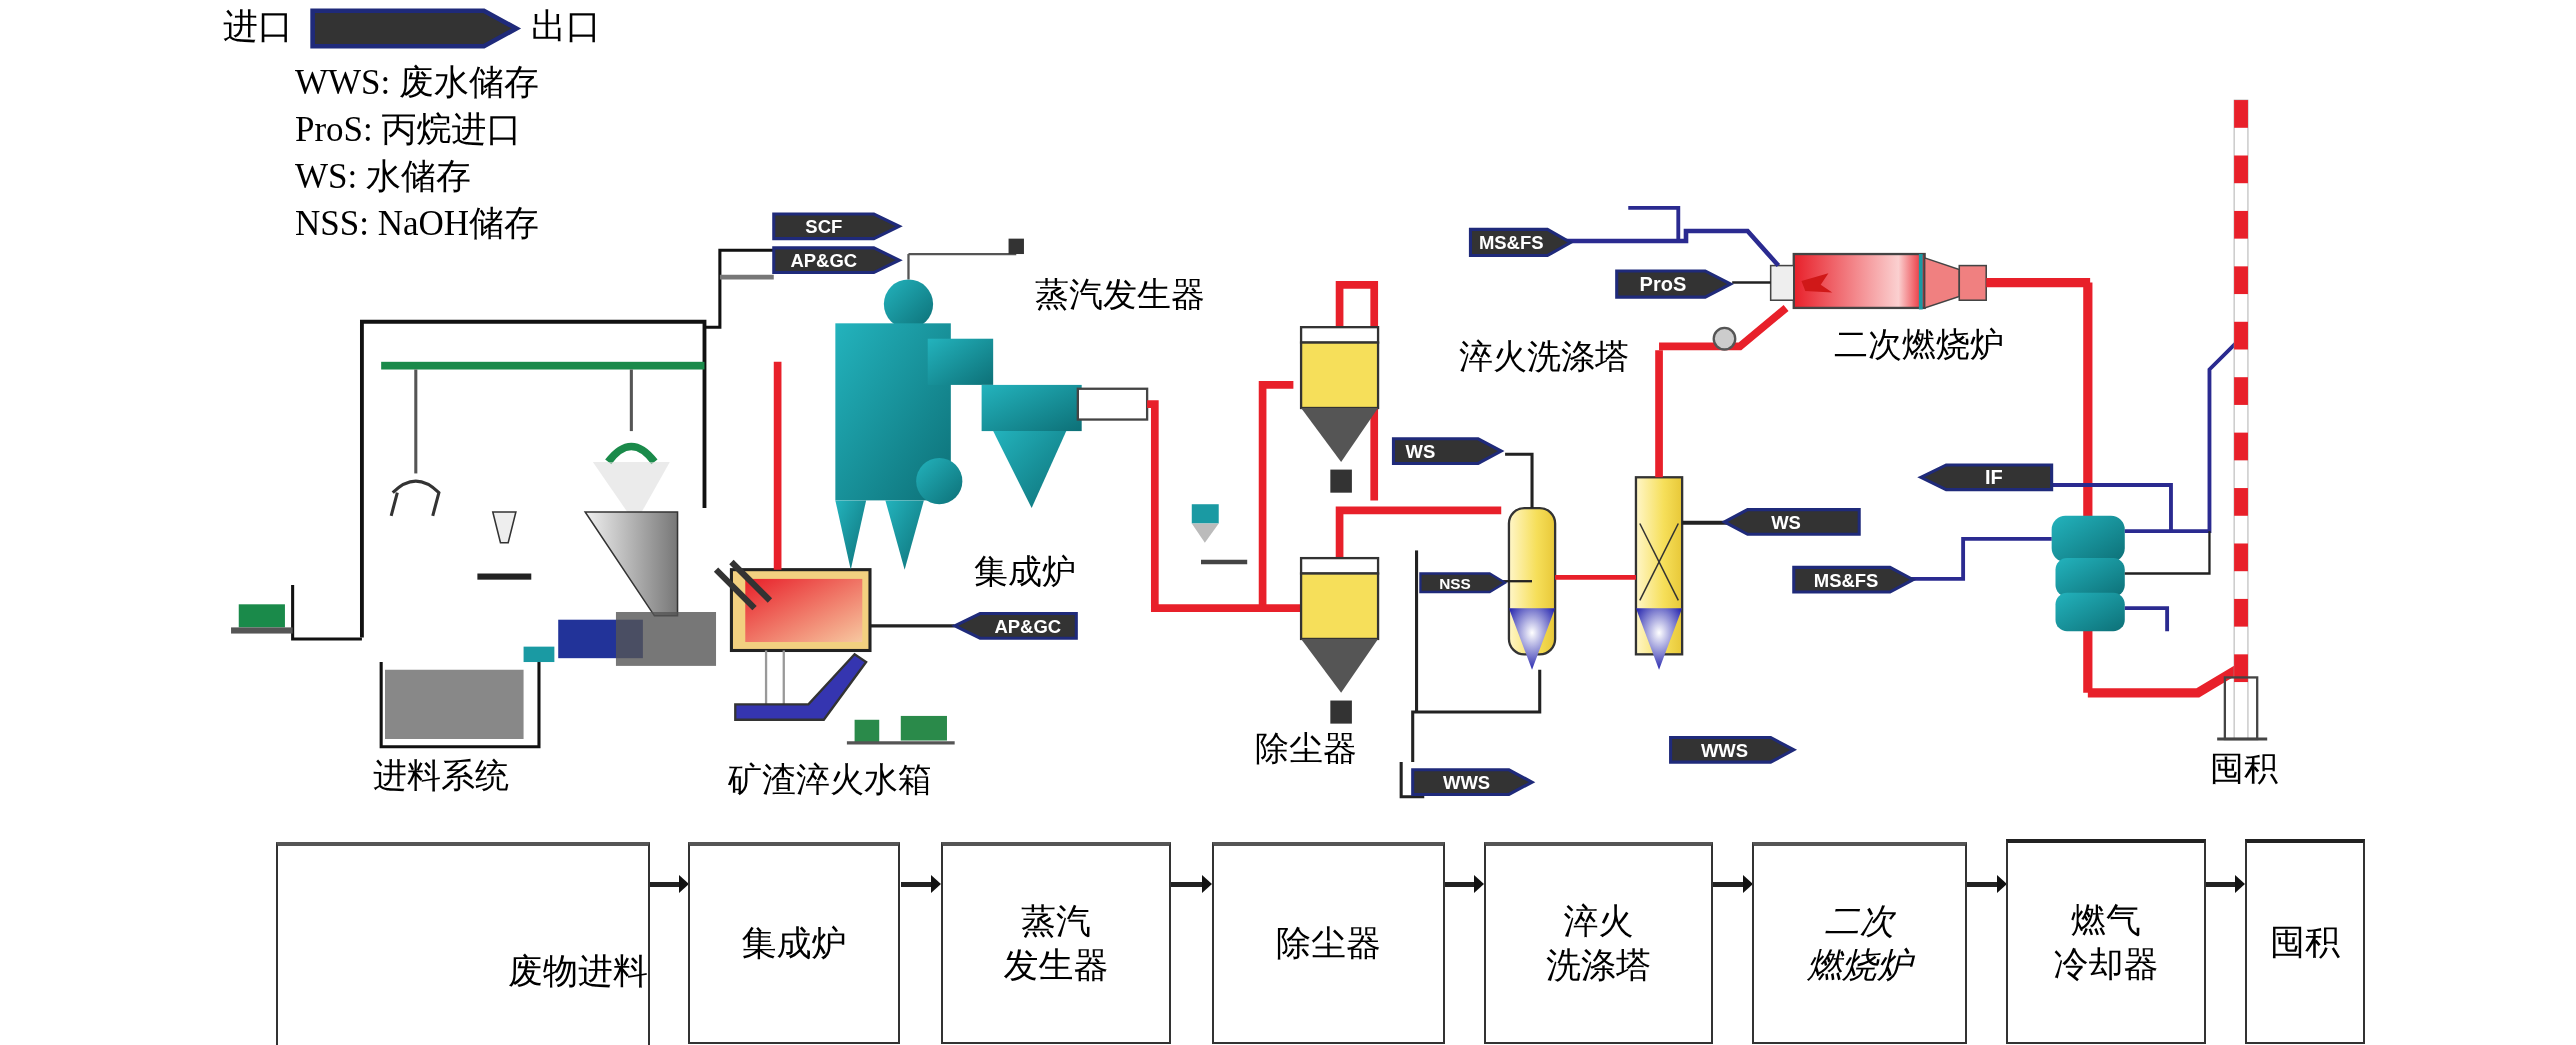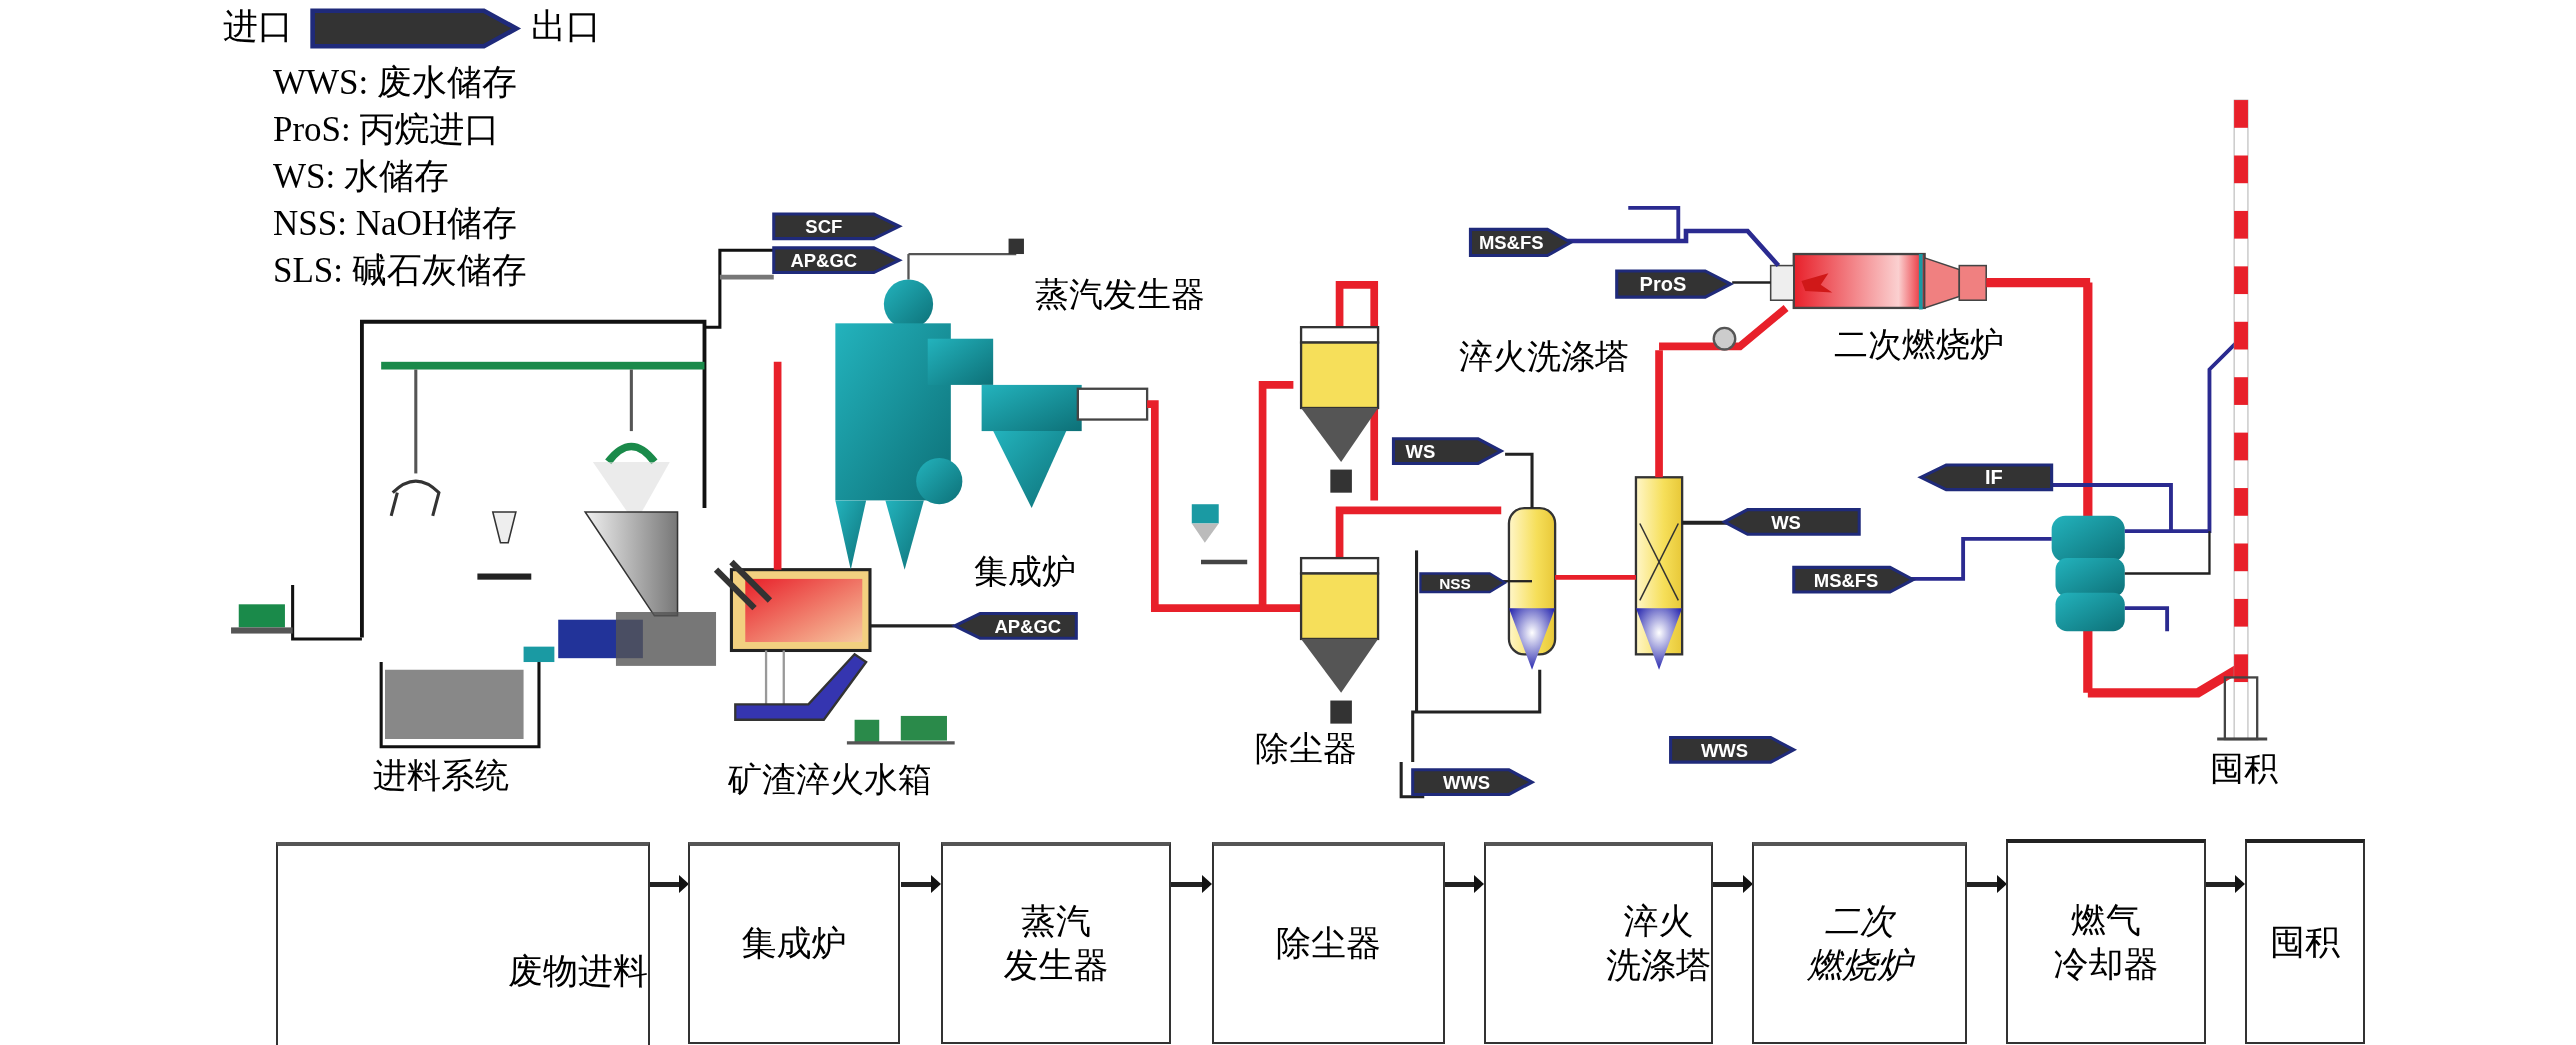--- a/index.html
+++ b/index.html
@@ -1,18 +1,18 @@
 <!DOCTYPE html>
 <html style="font-size:12.3px"><head>
 <meta charset="utf-8">
 <style>
   html,body{margin:0;padding:0;background:#fff;}
   body{width:2576px;height:1045px;position:relative;overflow:hidden;font-family:"DejaVu Serif","Liberation Serif",serif;color:#000;}
   .abs{position:absolute;}
-  .legend-text{font-family:"Liberation Serif","DejaVu Serif",serif;font-size:35px;line-height:1;white-space:nowrap;}
+  .legend-text{font-family:"Liberation Serif","DejaVu Serif",serif;font-size:35px;line-height:1;white-space:nowrap;margin-left:22px;}
   .label{font-family:"DejaVu Serif","Liberation Serif",serif;font-size:34px;white-space:nowrap;line-height:1;}
   svg text.tag{font-family:"Liberation Sans","DejaVu Sans",sans-serif;font-weight:bold;fill:#fff;}
   .flow-box{position:absolute;border:2.3px solid #333;border-top:4.6px solid #555;box-sizing:border-box;display:flex;align-items:center;justify-content:center;background:#fff;}
   .flow-box span{font-family:"DejaVu Serif","Liberation Serif",serif;font-size:35px;text-align:center;line-height:1.25;white-space:pre-line;}
   .flow-arrow{position:absolute;height:4.6px;background:#222;}
   .flow-arrow:after{content:"";position:absolute;right:-7.7px;top:-7px;border-left:10.8px solid #111;border-top:9.2px solid transparent;border-bottom:9.2px solid transparent;}
 </style>
 </head>
 <body>
 
@@ -20,21 +20,20 @@
 <svg class="abs" style="left:308px;top:6.2px" width="216" height="45" viewBox="0 0 280 58">
   <polygon points="6,6 228,6 270,29 228,52 6,52" fill="#333" stroke="#1f2a7a" stroke-width="6"></polygon>
 </svg>
 <div class="abs label" style="left:531px;top:9.2px;font-size:35px;">出口</div>
 
 <div class="abs" style="left:273px;top:65px;">
   <div class="legend-text" style="height:47px">WWS: 废水储存</div>
   <div class="legend-text" style="height:47px">ProS: 丙烷进口</div>
   <div class="legend-text" style="height:47px">WS: 水储存</div>
   <div class="legend-text" style="height:47px">NSS: NaOH储存</div>
-  <div class="legend-text" style="height:47px">SLS: 碱石灰储存</div>
 </div>
 
 <svg class="abs" style="left:0;top:0" width="2576" height="816" viewBox="0 0 3346 1060">
   <defs>
     <linearGradient id="teal" x1="0" x2="1" y1="0" y2="1">
       <stop offset="0" stop-color="#23b3bd"></stop>
         <stop offset="1" stop-color="#0d7077"></stop>
     </linearGradient>
     <linearGradient id="furnace" x1="0" x2="1" y1="0" y2="1">
       <stop offset="0" stop-color="#e8202a"></stop>
@@ -277,21 +276,21 @@
   <div class="flow-arrow" style="left:901px;top:882px;width:32px;"></div>
   <div class="flow-box" style="left:941px;top:842px;width:230px;height:202px;">
       <span>蒸汽
 发生器</span>
     </div>
   <div class="flow-arrow" style="left:1171px;top:882px;width:33px;"></div>
   <div class="flow-box" style="left:1212px;top:842px;width:233px;height:202px;">
       <span>除尘器</span>
     </div>
   <div class="flow-arrow" style="left:1445px;top:882px;width:31px;"></div>
-  <div class="flow-box" style="left:1484px;top:842px;width:229px;height:202px;justify-content:flex-end;">
+  <div class="flow-box" style="left:1484px;top:842px;width:229px;height:202px;">
       <span>淬火
 洗涤塔</span>
     </div>
   <div class="flow-arrow" style="left:1713px;top:882px;width:32px;"></div>
   <div class="flow-box" style="left:1752px;top:842px;width:215px;height:202px;font-style:italic;">
       <span>二次
 燃烧炉</span>
     </div>
   <div class="flow-arrow" style="left:1967px;top:882px;width:32px;"></div>
   <div class="flow-box" style="left:2006px;top:839px;width:200px;height:205px;border-top-color:#222;">

